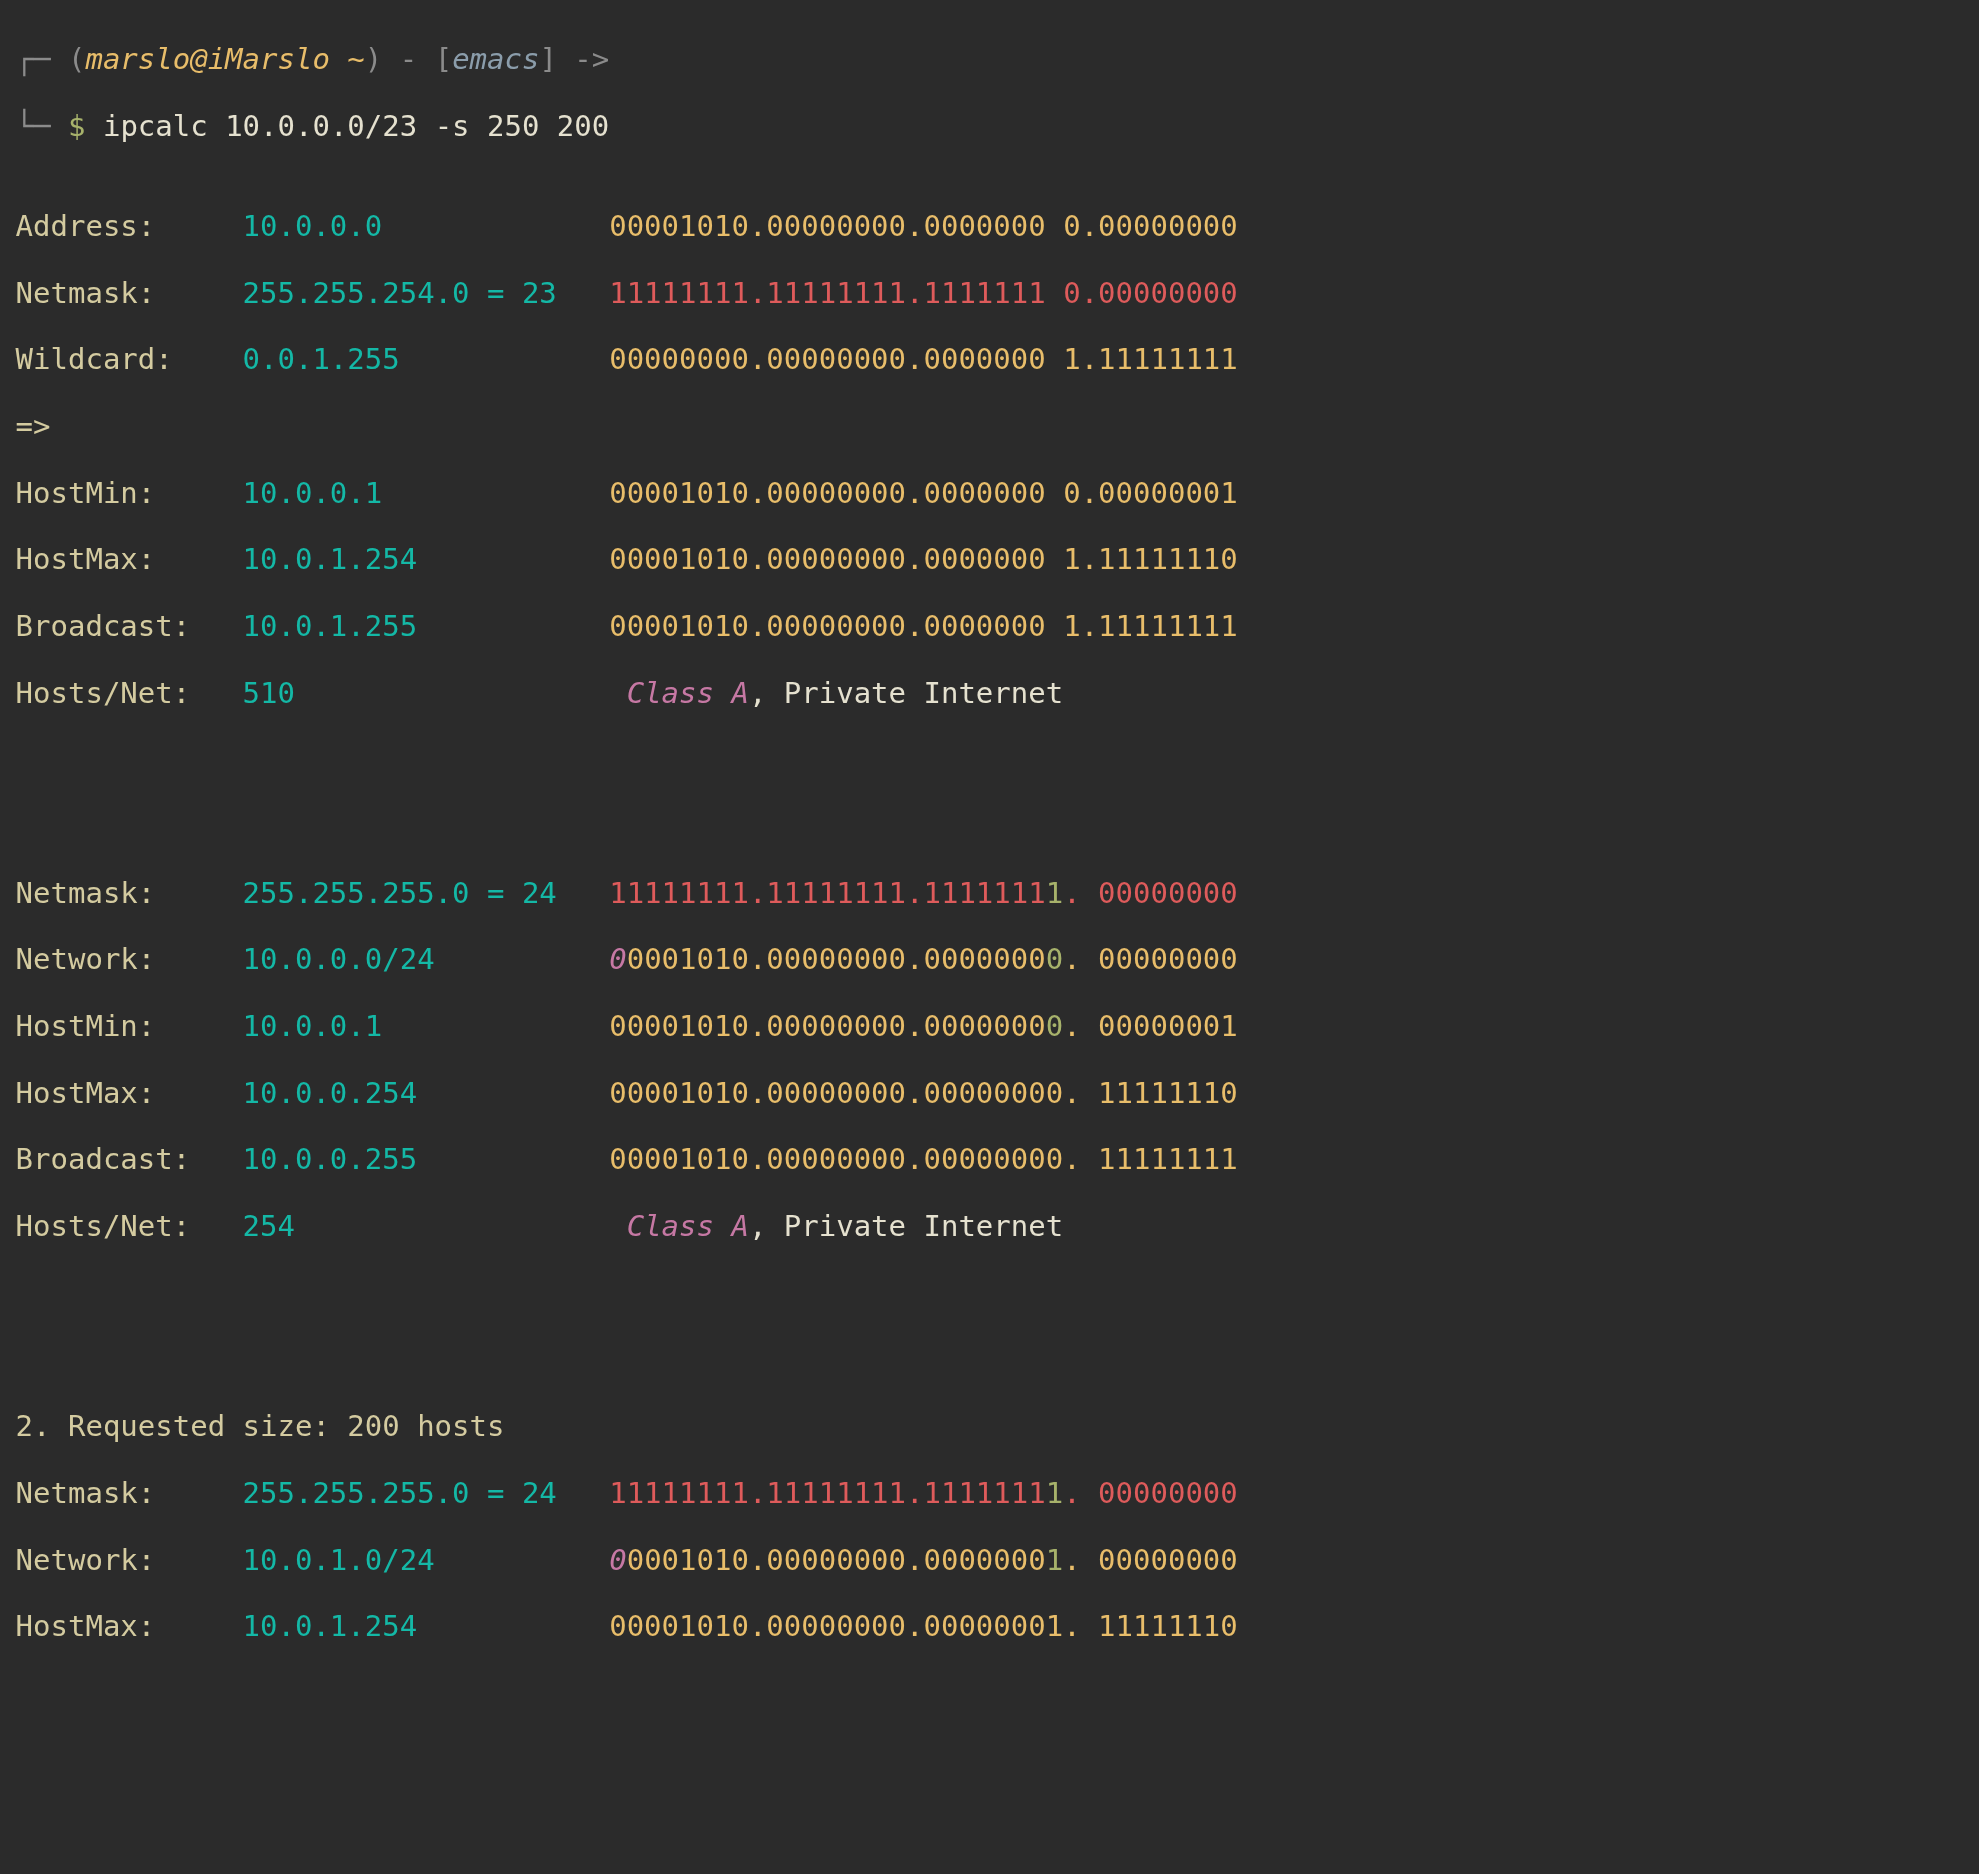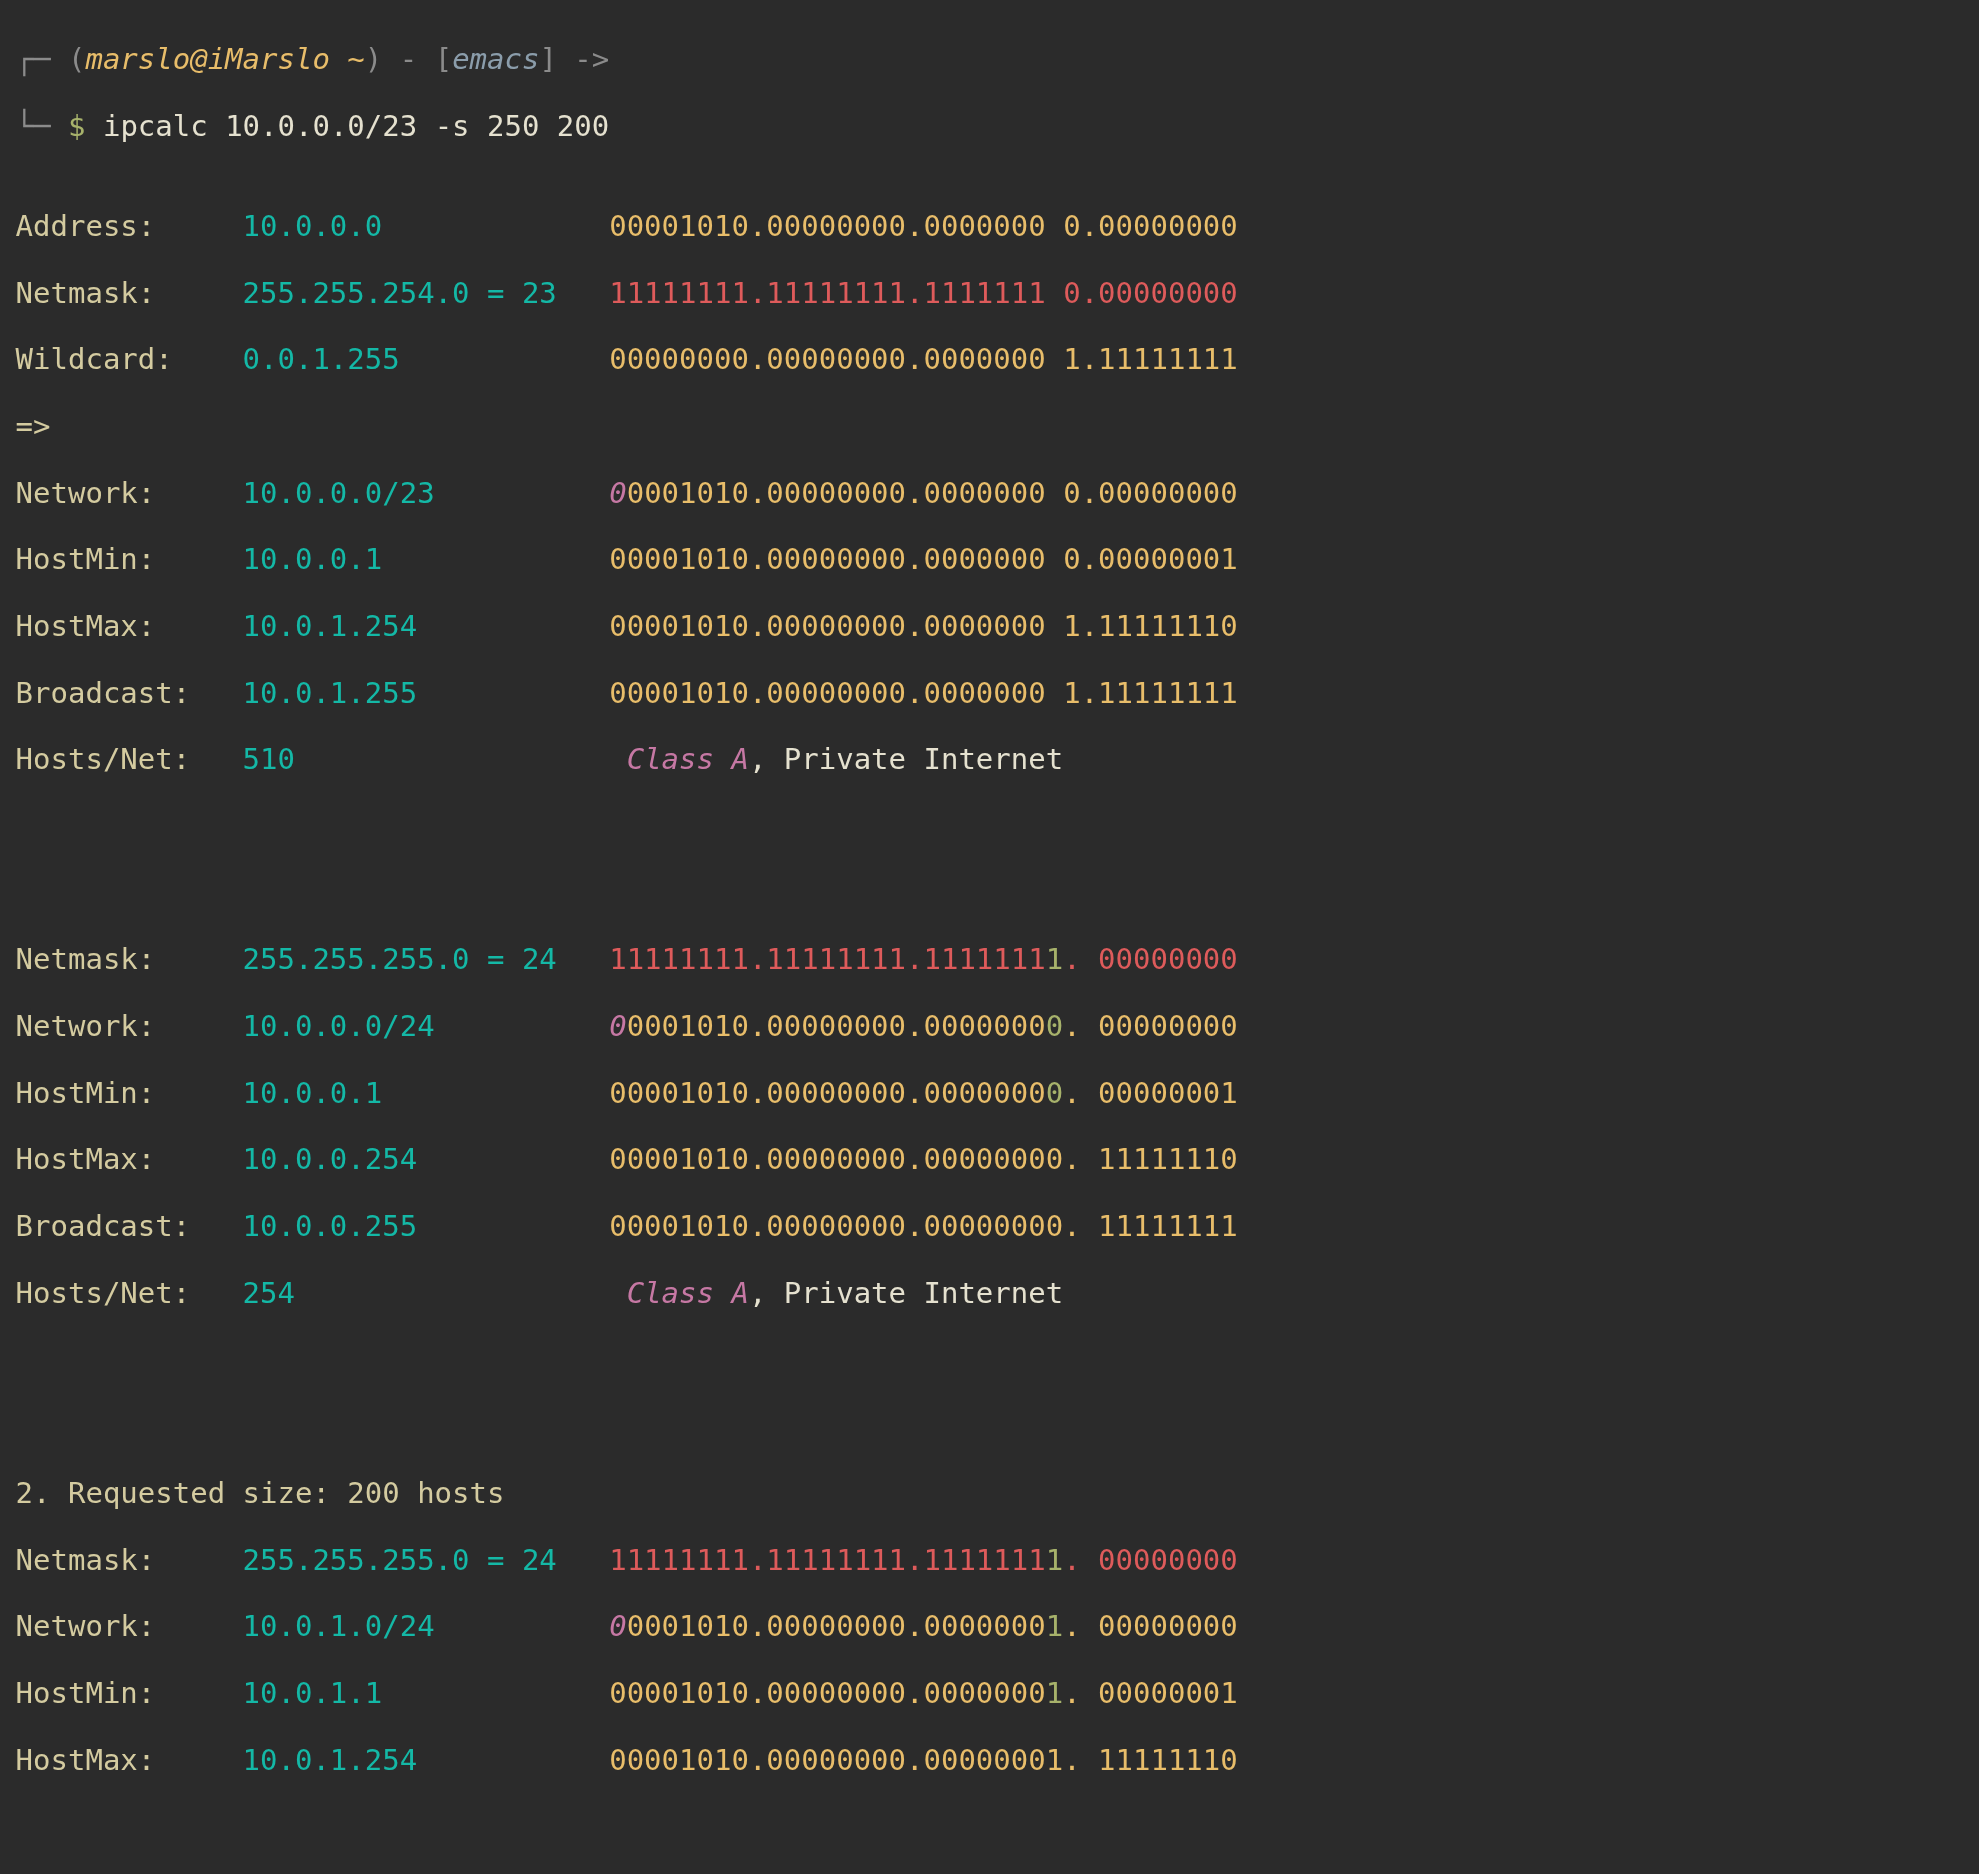--- a/index.html
+++ b/index.html
@@ -38,41 +38,39 @@
 <body>
 
 <div class="terminal">
 <div class="row"><span class="prompt-sym">┌─ (</span><span class="prompt-user">marslo@iMarslo</span> <span class="prompt-path">~</span><span class="prompt-sym">) - [</span><span class="prompt-app">emacs</span><span class="prompt-sym">] </span><span class="prompt-sym">-&gt;</span></div>
 <div class="row"><span class="prompt-sym">└─ </span><span class="dollar">$</span> <span class="cmd">ipcalc 10.0.0.0/23 -s 250 200</span></div>
 
 <div class="row"><span class="col1 label">Address:</span><span class="col2 val">10.0.0.0</span><span class="bits"><span class="yellow">00001010.00000000.0000000</span> <span class="yellow">0</span><span class="yellow">.00000000</span></span></div>
 <div class="row"><span class="col1 label">Netmask:</span><span class="col2 val">255.255.254.0 = 23</span><span class="bits"><span class="red">11111111.11111111.1111111</span> <span class="red">0</span><span class="red">.00000000</span></span></div>
 <div class="row"><span class="col1 label">Wildcard:</span><span class="col2 val">0.0.1.255</span><span class="bits"><span class="yellow">00000000.00000000.0000000</span> <span class="yellow">1</span><span class="yellow">.11111111</span></span></div>
 <div class="row"><span class="label">=&gt;</span></div>
-<div class="row"><span class="col1 label">Network:</span><span class="col2 val">10.0.0.0/23</span><span class="bits"><span class="pink">0</span><span class="yellow">0001010.00000000.0000000</span> <span class="yellow">0</span><span class="yellow">.00000000</span></span></div>
 <div class="row"><span class="col1 label">HostMin:</span><span class="col2 val">10.0.0.1</span><span class="bits"><span class="yellow">00001010.00000000.0000000</span> <span class="yellow">0</span><span class="yellow">.00000001</span></span></div>
 <div class="row"><span class="col1 label">HostMax:</span><span class="col2 val">10.0.1.254</span><span class="bits"><span class="yellow">00001010.00000000.0000000</span> <span class="yellow">1</span><span class="yellow">.11111110</span></span></div>
 <div class="row"><span class="col1 label">Broadcast:</span><span class="col2 val">10.0.1.255</span><span class="bits"><span class="yellow">00001010.00000000.0000000</span> <span class="yellow">1</span><span class="yellow">.11111111</span></span></div>
 <div class="row"><span class="col1 label">Hosts/Net:</span><span class="col2 val">510</span> <span class="pink">Class A</span><span class="white">, Private Internet</span></div>
 <div class="row"> </div>
 
 
 <div class="row"><span class="col1 label">Netmask:</span><span class="col2 val">255.255.255.0 = 24</span><span class="bits"><span class="red">11111111.11111111.1111111</span><span class="green">1</span><span class="red">. 00000000</span></span></div>
 <div class="row"><span class="col1 label">Network:</span><span class="col2 val">10.0.0.0/24</span><span class="bits"><span class="pink">0</span><span class="yellow">0001010.00000000.0000000</span><span class="green">0</span><span class="yellow">. 00000000</span></span></div>
 <div class="row"><span class="col1 label">HostMin:</span><span class="col2 val">10.0.0.1</span><span class="bits"><span class="yellow">00001010.00000000.0000000</span><span class="green">0</span><span class="yellow">. 00000001</span></span></div>
 <div class="row"><span class="col1 label">HostMax:</span><span class="col2 val">10.0.0.254</span><span class="bits"><span class="yellow">00001010.00000000.00000000</span><span class="yellow underline">. 11111110</span></span></div>
 <div class="row"><span class="col1 label">Broadcast:</span><span class="col2 val">10.0.0.255</span><span class="bits"><span class="yellow">00001010.00000000.00000000</span><span class="yellow underline">. 11111111</span></span></div>
 <div class="row"><span class="col1 label">Hosts/Net:</span><span class="col2 val">254</span> <span class="pink">Class A</span><span class="white">, Private Internet</span></div>
 <div class="row"> </div>
 
 
 <div class="row"><span class="label">2. Requested size: 200 hosts</span></div>
 <div class="row"><span class="col1 label">Netmask:</span><span class="col2 val">255.255.255.0 = 24</span><span class="bits"><span class="red">11111111.11111111.1111111</span><span class="green">1</span><span class="red">. 00000000</span></span></div>
 <div class="row"><span class="col1 label">Network:</span><span class="col2 val">10.0.1.0/24</span><span class="bits"><span class="pink">0</span><span class="yellow">0001010.00000000.0000000</span><span class="green">1</span><span class="yellow">. 00000000</span></span></div>
-<div class="row"><span class="col1 label">HostMin:</span><span class="col2 val">10.0.1.1</span><span class="bits"><span class="yellow">00001010.00000000.0000000</span><span class="green">1</span><span class="yellow">. 00000001</span></span></div>
 <div class="row"><span class="col1 label">HostMax:</span><span class="col2 val">10.0.1.254</span><span class="bits"><span class="yellow">00001010.00000000.00000001</span><span class="yellow underline">. 11111110</span></span></div>
 
 
 
 
 
 
 
 </div>
 

